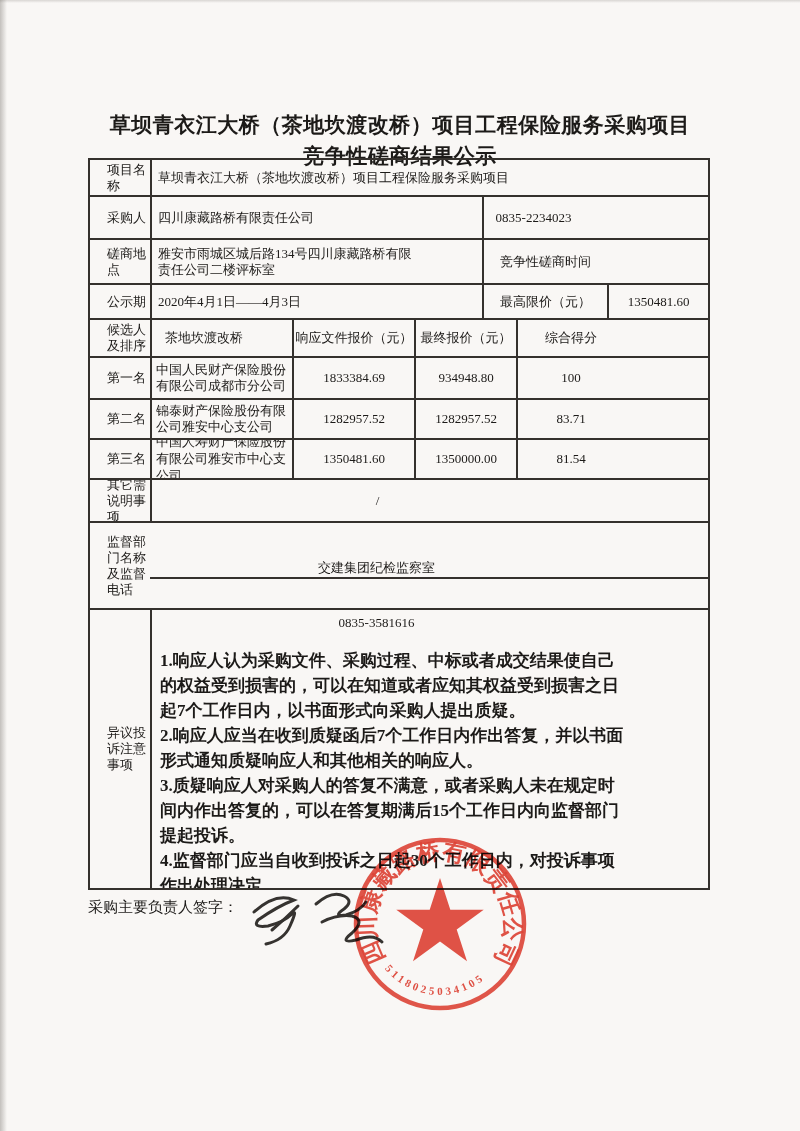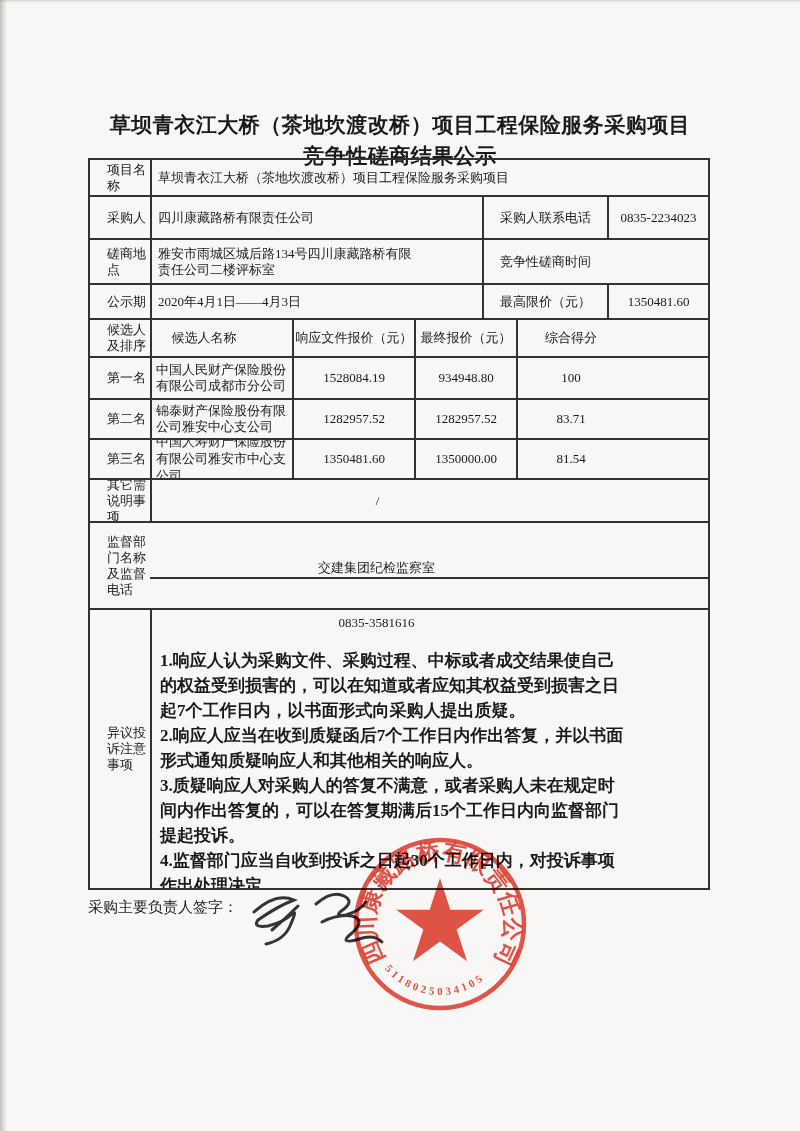--- a/index.html
+++ b/index.html
@@ -59,21 +59,20 @@
         <span class="in">项目名称</span>
       </div>
     <div class="c val">草坝青衣江大桥（茶地坎渡改桥）项目工程保险服务采购项目</div>
   </div>
 
   <div class="row" style="height:43px">
     <div class="c first lbl">
         <span class="in">采购人</span>
       </div>
     <div class="c w-val">四川康藏路桥有限责任公司</div>
-    <div class="c w-lbl2">采购人联系电话</div>
     <div class="c w-val2">0835-2234023</div>
   </div>
 
   <div class="row" style="height:45px">
     <div class="c first lbl">
         <span class="in">磋商地点</span>
       </div>
     <div class="c w-val">
         <span class="venue-in">雅安市雨城区城后路134号四川康藏路桥有限责任公司二楼评标室</span>
       </div>
@@ -86,34 +85,34 @@
       </div>
     <div class="c w-val">2020年4月1日——4月3日</div>
     <div class="c w-lbl2">最高限价（元）</div>
     <div class="c w-val2">1350481.60</div>
   </div>
 
   <div class="row" style="height:38px">
     <div class="c first lbl">
         <span class="in">候选人及排序</span>
       </div>
-    <div class="c w-name hdr">候选人名称</div>
+    <div class="c w-name hdr">茶地坎渡改桥</div>
     <div class="c w-doc hdr">响应文件报价（元）</div>
     <div class="c w-fin hdr">最终报价（元）</div>
     <div class="c w-score hdr">综合得分</div>
   </div>
 
   <div class="row" style="height:42px">
     <div class="c first lbl">
         <span class="in">第一名</span>
       </div>
     <div class="c w-name">
         <span class="in">中国人民财产保险股份有限公司成都市分公司</span>
       </div>
-    <div class="c w-doc">1528084.19</div>
+    <div class="c w-doc">1833384.69</div>
     <div class="c w-fin">934948.80</div>
     <div class="c w-score">100</div>
   </div>
 
   <div class="row" style="height:40px">
     <div class="c first lbl">
         <span class="in">第二名</span>
       </div>
     <div class="c w-name">
         <span class="in">锦泰财产保险股份有限公司雅安中心支公司</span>

